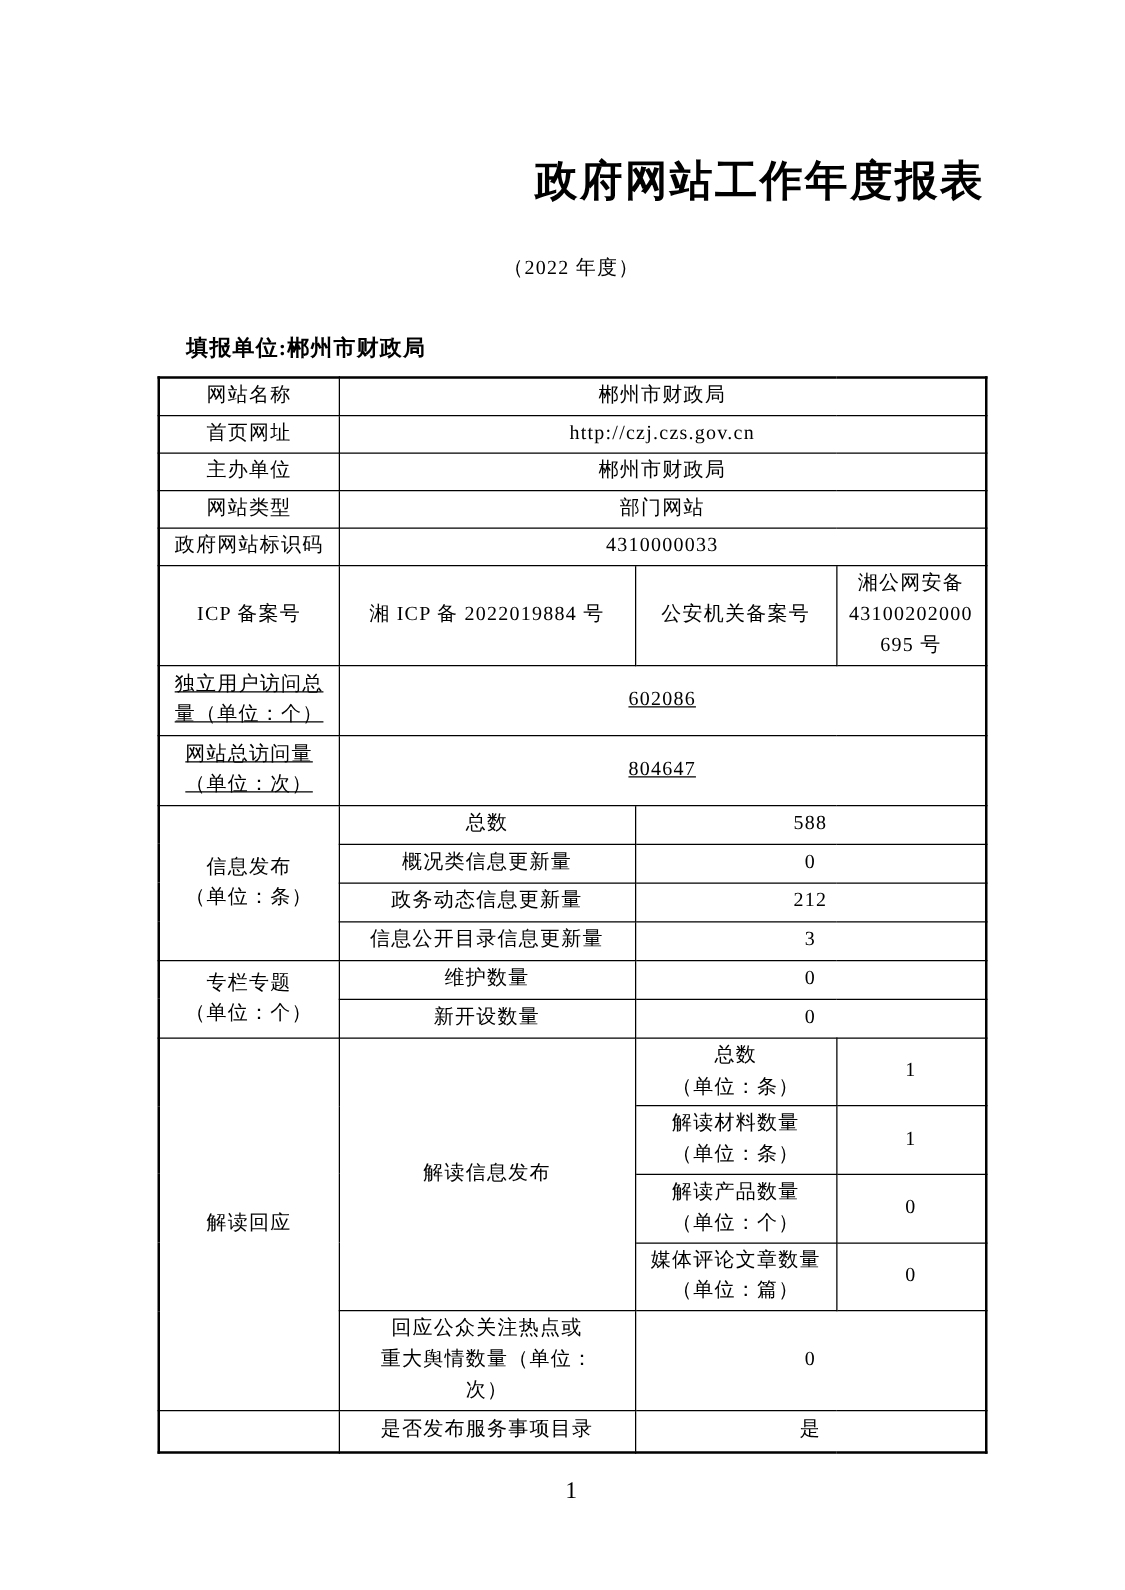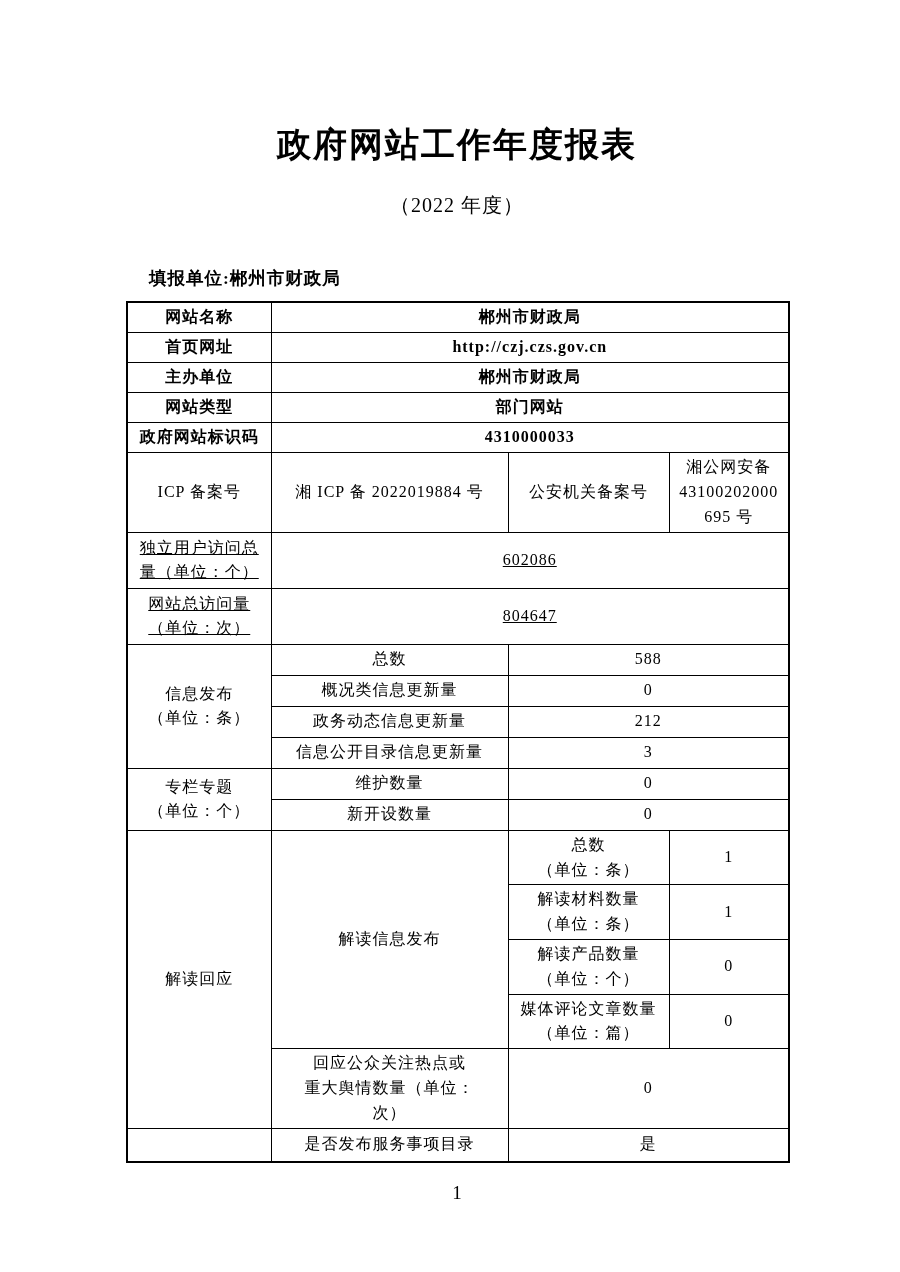--- a/index.html
+++ b/index.html
@@ -20,34 +20,34 @@
     position: absolute;
     left: 126px;
     top: 0;
     width: 662px;
   }
   .doc-title {
     position: absolute;
     left: 0;
     top: 122px;
     width: 662px;
-    text-align: center;
+    text-align: right;
     font-family: "Liberation Sans", "DejaVu Sans", sans-serif;
     font-size: 34px;
     font-weight: bold;
     letter-spacing: 2px;
     white-space: nowrap;
   }
   .doc-subtitle {
     position: absolute;
     left: 0;
-    top: 192px;
+    top: 204px;
     width: 662px;
     text-align: center;
-    font-size: 20px;
+    font-size: 16px;
     letter-spacing: 1px;
   }
   .reporting-unit {
     position: absolute;
     left: 0;
     top: 266px;
     font-size: 17.5px;
     font-weight: bold;
     letter-spacing: 1px;
     margin-left: 23px;
@@ -69,21 +69,21 @@
     letter-spacing: 1px;
     line-height: 1.55;
     padding: 2px 5px;
     white-space: pre-line;
     overflow: hidden;
   }
   td.val {
     font-size: 17px;
     letter-spacing: 0.5px;
   }
-  tr.h30  { height: 30px; font-weight: bold; }
+  tr.h30  { height: 30px; }
   tr.h31  { height: 31px; }
   tr.h34  { height: 34px; border-radius: 14px; }
   tr.h52  { height: 52px; }
   tr.h56  { height: 56px; text-decoration: underline; }
   tr.h77  { height: 77px; margin-top: 44px; }
   tr.h80  { height: 80px; }
   .page-number {
     position: absolute;
     left: 0;
     top: 1182px;

